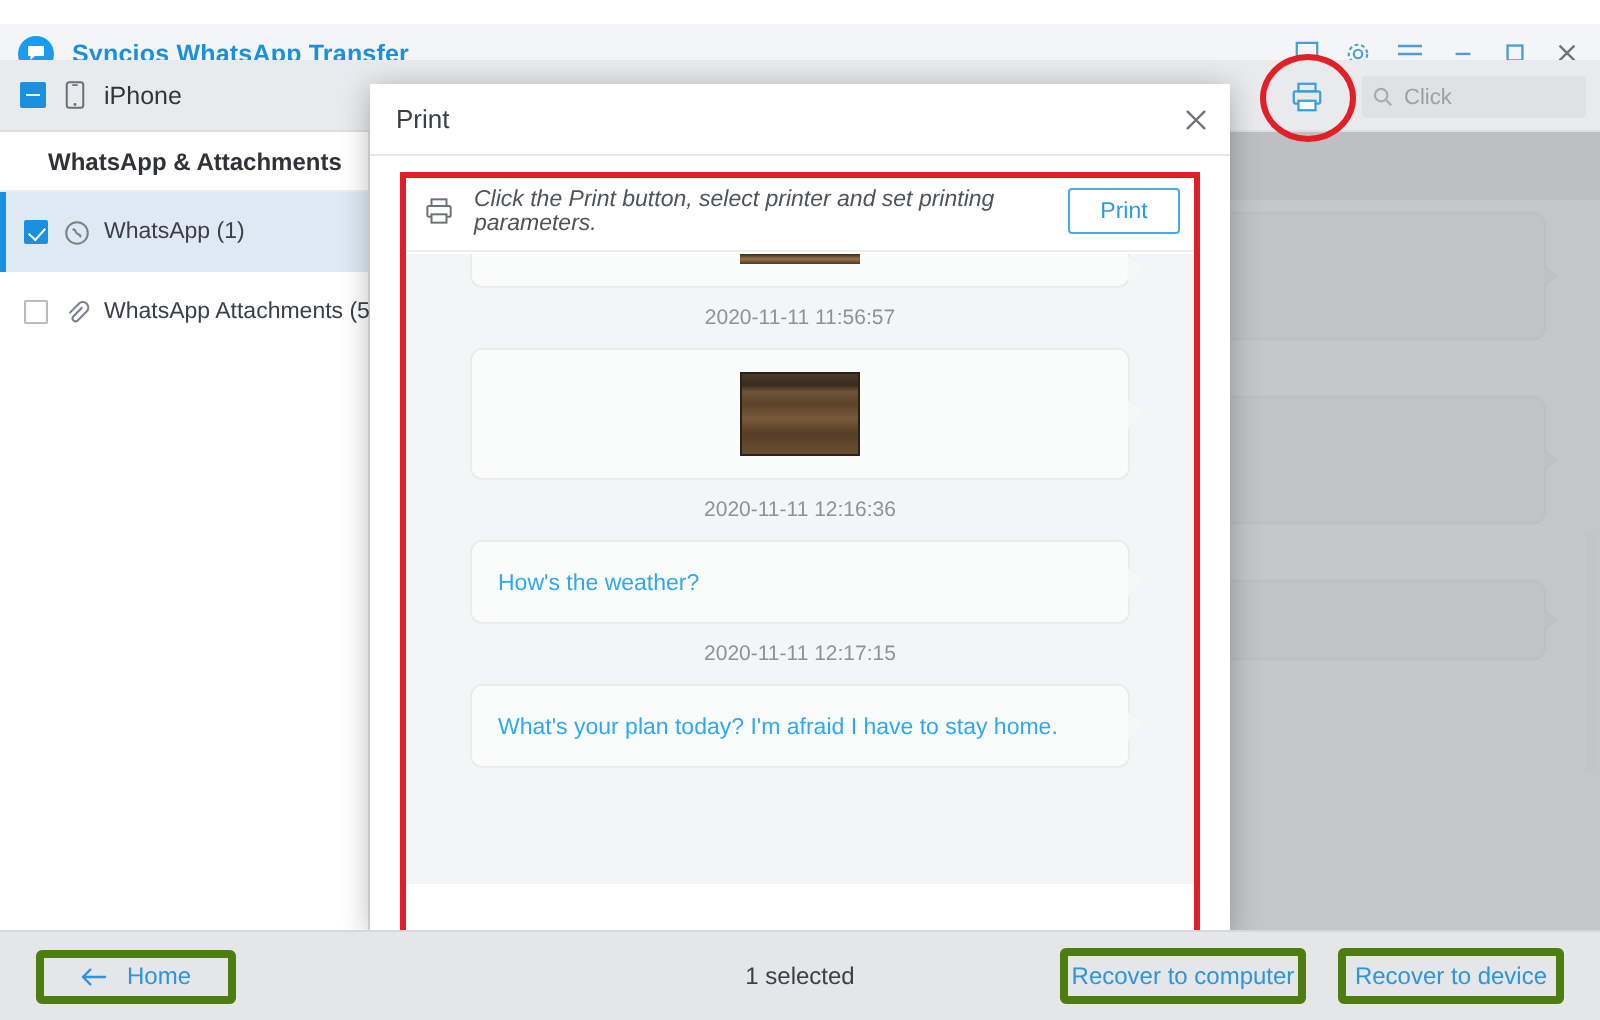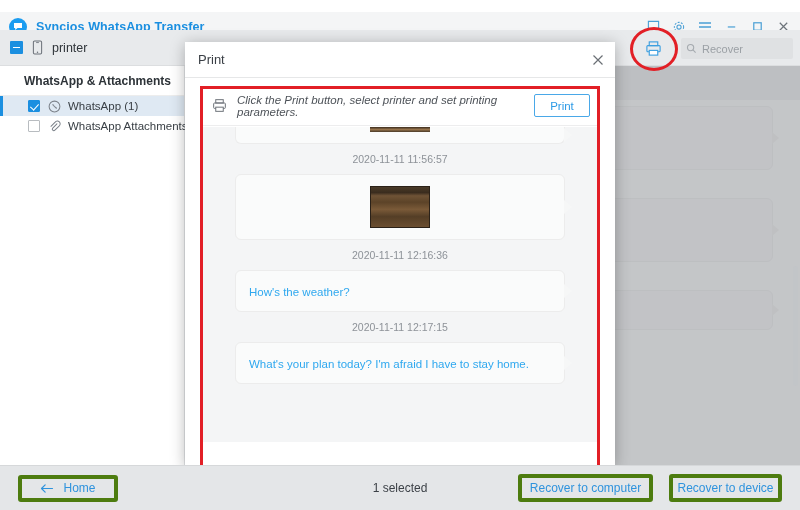--- a/index.html
+++ b/index.html
@@ -76,22 +76,22 @@
     border-right: 1px solid #e3e5e7;
   }
   .sb-header {
     height: 30px; display: flex; align-items: center;
     padding-left: 24px;
     font-size: 12px; font-weight: bold; color: #2d3338;
     background: #fff;
     border-bottom: 1px solid #ededed;
   }
   .sb-item {
-    height: 20px; display: flex; align-items: center;
-    padding-left: 28px; font-size: 11.5px; color: #3a4046;
+    height: 40px; display: flex; align-items: center;
+    padding-left: 12px; font-size: 11.5px; color: #3a4046;
     position: relative;
   }
   .sb-item.active {
     background: #dfe9f3;
   }
   .sb-item.active::before {
     content: ""; position: absolute; left: 0; top: 0;
     width: 3px; height: 100%; background: #1b8fe0;
   }
   .cbx {
@@ -324,21 +324,21 @@
   }
   .home-btn {
     margin-left: 18px; width: 100px; height: 27px; gap: 9px;
   }
   .home-arrow { display: flex; }
   .sel-count {
     position: absolute; left: 0; width: 800px;
     text-align: center; font-size: 12px; color: #3c4147;
     pointer-events: none;
   }
-  .rc-btn { width: 135px; height: 28px; margin-left: 26px; }
+  .rc-btn { width: 123px; height: 28px; margin-left: 26px; }
   .rd-btn { width: 113px; height: 28px; }
   .bb-right {
     margin-left: auto; display: flex; align-items: center;
     gap: 16px; margin-right: 18px; z-index: 2;
   }
 </style>
 </head>
 <body>
 
 <div class="app">
@@ -390,21 +390,21 @@
 
   <div class="device-row">
     <div class="expander"></div>
     <div class="phone-ico">
       <svg width="11" height="15" viewBox="0 0 12 16">
         <rect x="1.5" y="1" width="9" height="14" rx="1.4" fill="none" stroke="#6a7078" stroke-width="1.1"></rect>
         <path d="M4.5 2.6h3" stroke="#6a7078" stroke-width=".9"></path>
         <circle cx="6" cy="13.2" r="0.8" fill="#6a7078"></circle>
       </svg>
     </div>
-    <div class="device-name">printer</div>
+    <div class="device-name">iPhone</div>
   </div>
 
   <div class="sidebar">
     <div class="sb-header">WhatsApp &amp; Attachments</div>
 
     <div class="sb-item active">
       <span class="cbx on"></span>
       <span class="sb-ico">
         <svg width="13" height="13" viewBox="0 0 14 14">
           <circle cx="7" cy="7" r="5.8" fill="none" stroke="#7b8189" stroke-width="1.1"></circle>
@@ -464,21 +464,21 @@
   </div>
   <div class="red-circle"></div>
 
   <div class="searchbox">
     <span class="search-ico">
       <svg width="11" height="11" viewBox="0 0 12 12">
         <circle cx="5" cy="5" r="3.4" fill="none" stroke="#a6abb0" stroke-width="1.2"></circle>
         <path d="M7.6 7.6L10.5 10.5" stroke="#a6abb0" stroke-width="1.2"></path>
       </svg>
     </span>
-    <span class="search-ph">Recover</span>
+    <span class="search-ph">Click</span>
   </div>
 
   <div class="dialog">
     <div class="dlg-header">
       <div class="dlg-title">Print</div>
       <div class="dlg-sp"></div>
       <div class="dlg-close">
         <svg width="14" height="14" viewBox="0 0 14 14">
             <path d="M2.5 2.5l9 9M11.5 2.5l-9 9" stroke="#6a6f75" stroke-width="1.2"></path>
           </svg>

